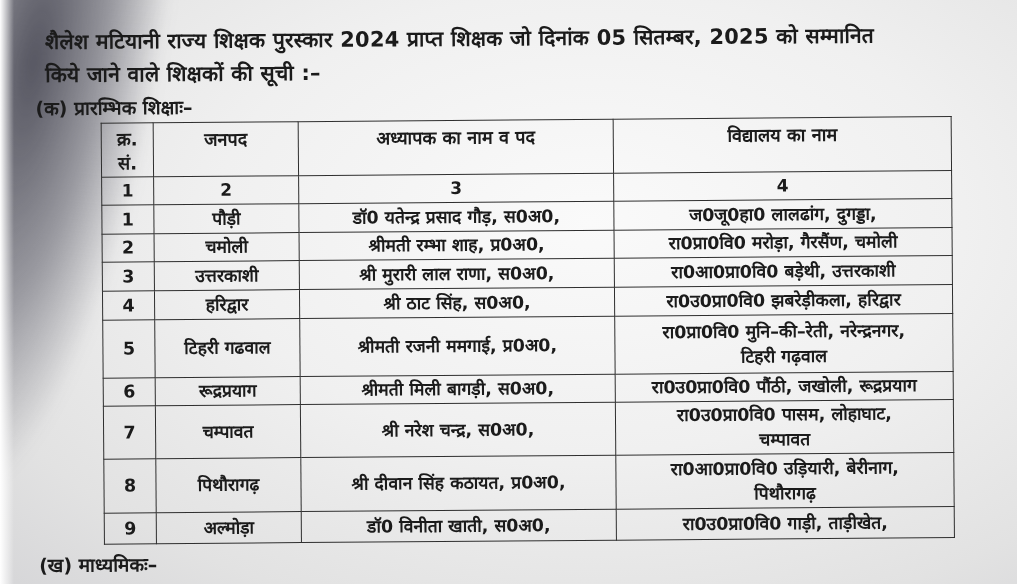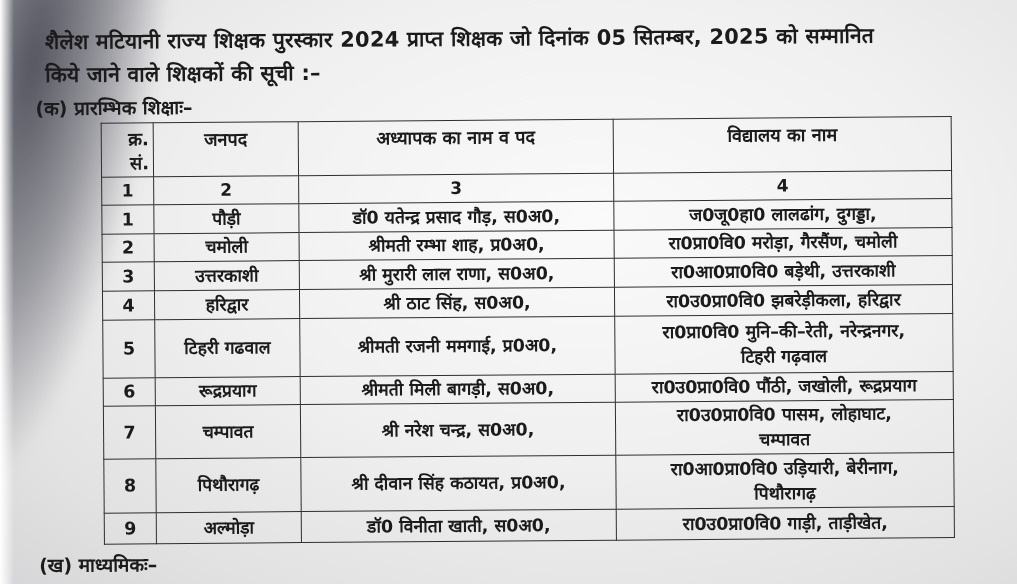--- a/index.html
+++ b/index.html
@@ -78,21 +78,21 @@
   }
   .award-table td {
     font-size: 17.5px;
     vertical-align: middle;
     line-height: 25px;
   }
   col.c-sn     { width: 52px; }
   col.c-dist   { width: 145px; }
   col.c-teach  { width: 315px; }
   col.c-school { width: 338px; }
-  th.serial-head { line-height: 24px; text-align: right; padding-left: 4px; }
+  th.serial-head { line-height: 24px; text-align: center; padding-left: 4px; }
   tr.tr-head { height: 54px; }
   tr.tr-num  { height: 26px; }
   tr.tr-num td { font-size: 17px; }
   tr.r1 { height: 29px; }
   tr.r2 { height: 28px; }
   tr.r3 { height: 29px; }
   tr.r4 { height: 29px; }
   tr.r5 { height: 58px; }
   tr.r6 { height: 28px; }
   tr.r7 { height: 51px; }

